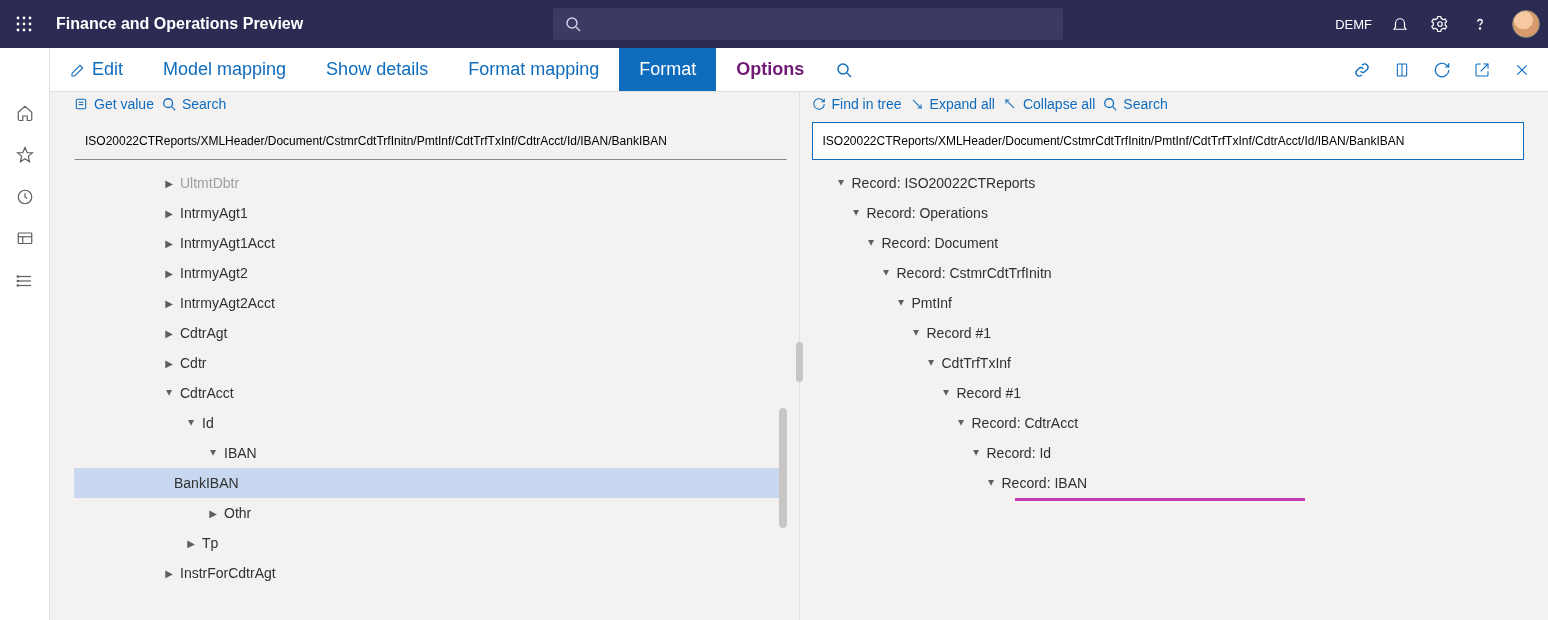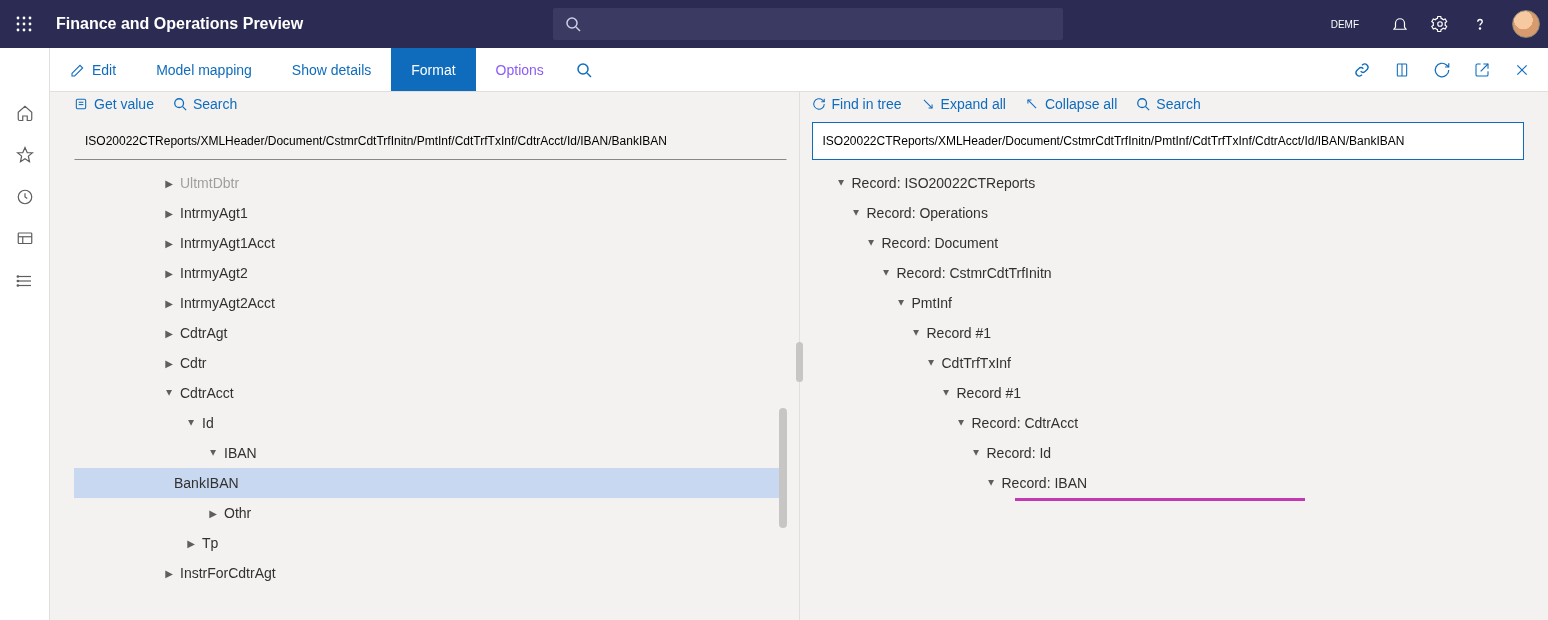--- a/index.html
+++ b/index.html
@@ -7,47 +7,47 @@
 
   
   .top-header { height: 48px; background: #2b2b54; color: #fff; display: flex; align-items: center; padding: 0 8px; }
   .waffle { width: 32px; height: 32px; display: flex; align-items: center; justify-content: center; cursor: pointer; }
   .top-title { font-size: 16px; font-weight: 600; margin-left: 16px; flex: 0 0 auto; }
   .search-box { margin-left: 250px; width: 510px; height: 32px; background: #3a3a63; border-radius: 2px; display: flex; align-items: center; padding: 0 12px; color: #cfcfe6; }
   .search-box input { background: transparent; border: none; outline: none; color: #fff; font-size: 14px; margin-left: 8px; flex: 1; }
   .top-spacer { flex: 1; }
   .top-icons { display: flex; align-items: center; gap: 8px; }
   .top-icon-btn { width: 32px; height: 32px; display: flex; align-items: center; justify-content: center; cursor: pointer; font-size: 14px; }
-  .company-label { font-size: 10px; margin-right: 17px; }
+  .company-label { font-size: 13px; margin-right: 4px; }
   .avatar { width: 28px; height: 28px; border-radius: 50%; background: radial-gradient(circle at 40% 35%, #f6c9a0 0 40%, #d89b6e 41% 100%); display:inline-block; margin-left:8px; border:1px solid #887; }
 
   
   .toolbar-row { height: 44px; background: #fff; display: flex; align-items: stretch; border-bottom: 1px solid #e1dfdd; padding-left: 50px; position: relative; }
   .menu-chip { position:absolute; left:8px; top:0; height:44px; width:42px; display:flex; align-items:center; justify-content:center; cursor:pointer; }
-  .tool-btn { display: flex; align-items: center; padding: 0 20px; font-size: 14px; color: #0f6cbd; cursor: pointer; gap:6px; }
+  .tool-btn { display: flex; align-items: center; padding: 0 20px; font-size: 18px; color: #0f6cbd; cursor: pointer; gap:6px; }
   .tool-btn.active { background: #0f6cbd; color: #fff; }
-  .tool-btn.dark { color: #8b5cf6; }
+  .tool-btn.dark { color: #701a75; font-weight: bold; }
   .tool-icons-right { margin-left:auto; display:flex; align-items:center; gap:4px; padding-right:8px; }
   .tool-icon-btn { width:36px; height:36px; display:flex; align-items:center; justify-content:center; cursor:pointer; color:#0f6cbd; }
 
   
   .left-rail { position: absolute; top: 48px; left: 0; width: 50px; background: #fff; border-right: 1px solid #e1dfdd; height: calc(100% - 48px); z-index:5; }
   .rail-btn { height: 42px; display: flex; align-items: center; justify-content: center; color: #605e5c; cursor: pointer; }
   .rail-spacer-top { height: 44px; }
 
   
   .main { position: absolute; top: 92px; left: 50px; right: 0; bottom: 0; background: #f3f2f1; display:flex; flex-direction:column; }
   .page-heading { padding: 14px 24px 8px; font-size: 14px; color:#323130; }
   .split { flex:1; display:flex; position:relative; }
   .panel { flex:1; display:flex; flex-direction:column; padding: 0 12px 0 24px; min-width:0; }
   .panel.right { padding: 0 24px 0 12px; }
   .divider { width:1px; background:#e1dfdd; position:relative; }
   .drag-handle { position:absolute; top:250px; left:-3px; width:7px; height:40px; background:#c8c6c4; border-radius:4px; }
 
-  .action-row { display:flex; align-items:flex-end; gap:19px; padding:4px 0 10px; }
+  .action-row { display:flex; align-items:flex-end; gap:8px; padding:4px 0 10px; }
   .action-link { color:#0f6cbd; font-size:14px; display:flex; align-items:center; gap:6px; cursor:pointer; }
 
   .path-box { height:38px; border:1px solid transparent; border-bottom:1px solid #8a8886; padding:0 10px; font-size:12px; background:transparent; width:100%; outline:none; }
   .path-box.focus { border:1px solid #0f6cbd; background:#fff; }
 
   
   .tree-scroll { flex:1; overflow:hidden; position:relative; margin-top:8px; }
   .tree { list-style:none; font-size:14px; color:#323130; }
   .tree-row { display:flex; align-items:center; height:30px; cursor:pointer; white-space:nowrap; }
   .tree-row.selected-left { background:#c7d8f0; }
@@ -161,20 +161,23 @@
         <path d="M3 17l12-12 4 4-12 12H3v-4z"></path>
       </svg>
     <span>Edit</span>
   </div>
   <div class="tool-btn">
       <span>Model mapping</span>
     </div>
   <div class="tool-btn">
       <span>Show details</span>
     </div>
+  <div class="tool-btn">
+      <span>Format mapping</span>
+    </div>
   <div class="tool-btn active">
       <span>Format</span>
     </div>
   <div class="tool-btn dark">
       <span>Options</span>
     </div>
   <div class="tool-btn" style="padding:0 12px;">
     <svg width="16" height="16" viewBox="0 0 16 16" fill="none" stroke="#0f6cbd" stroke-width="1.5">
         <circle cx="7" cy="7" r="5"></circle>
         <line x1="11" y1="11" x2="15" y2="15"></line>

